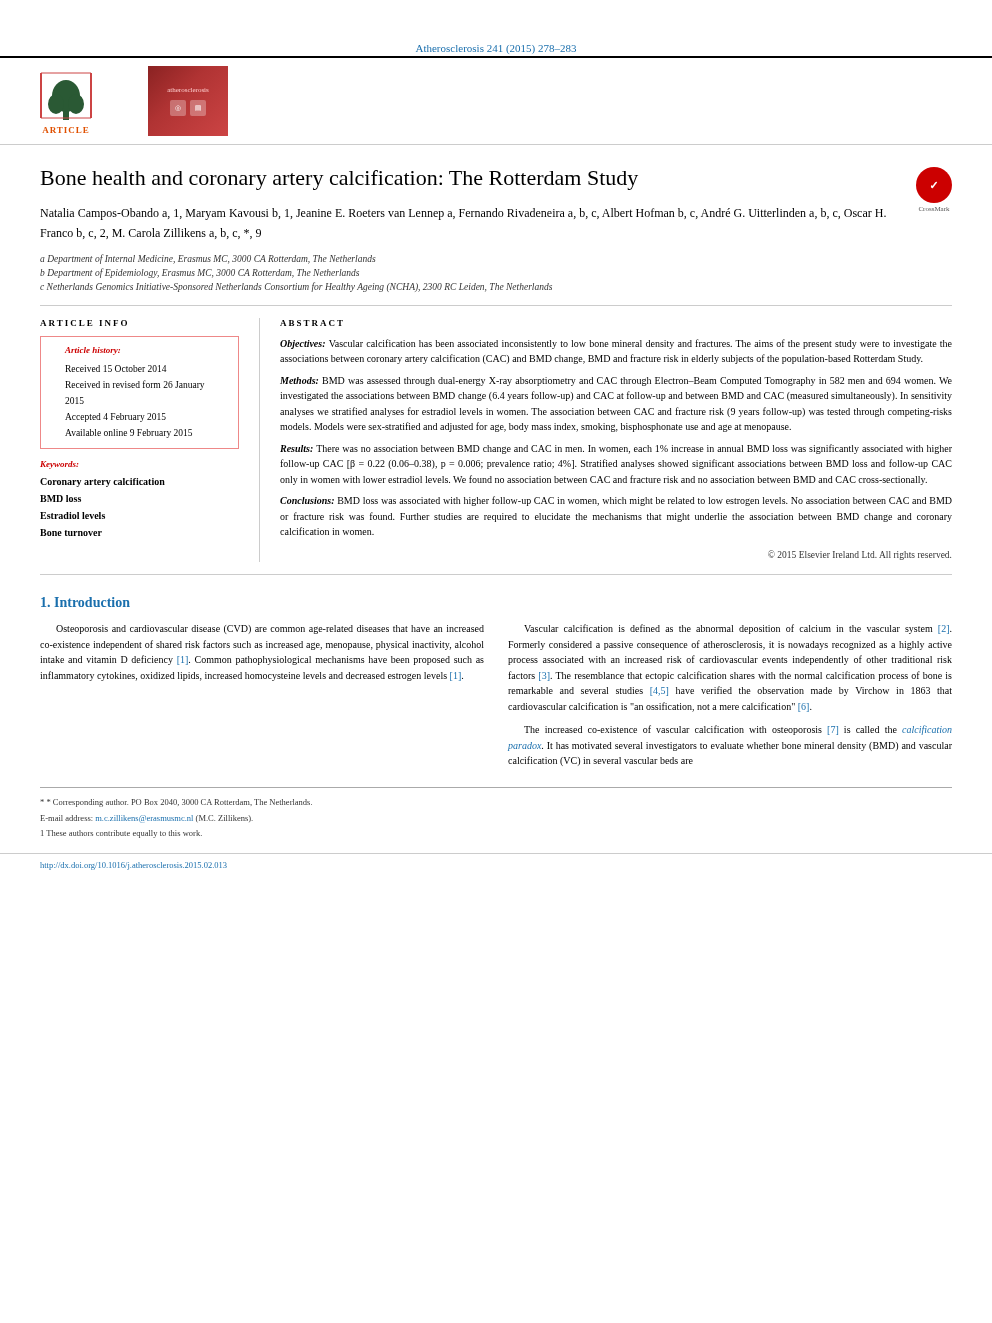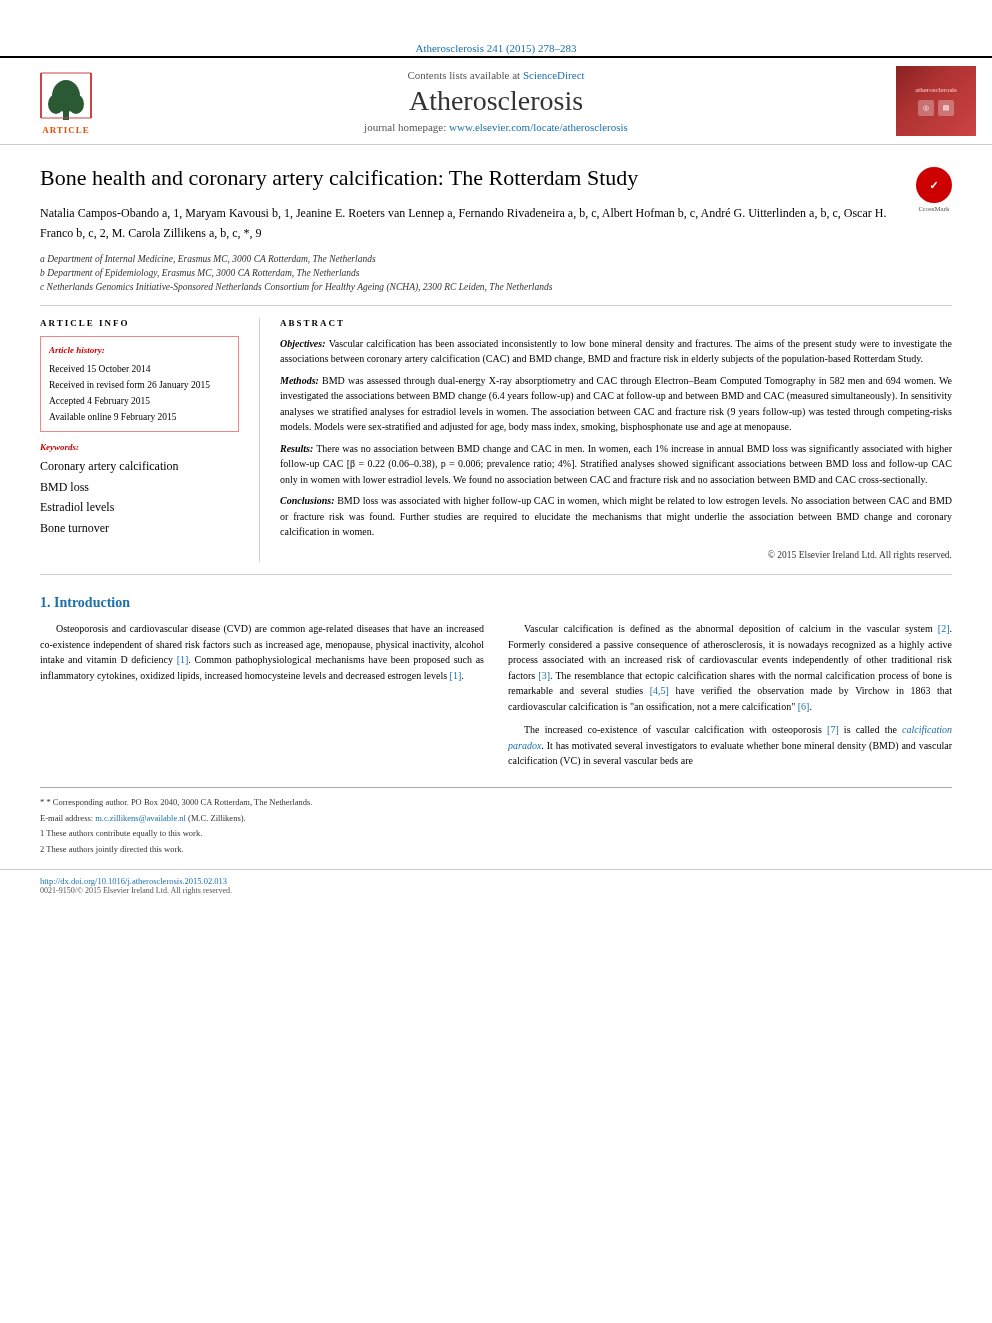--- a/index.html
+++ b/index.html
@@ -196,21 +196,21 @@
       font-size: 9px;
       font-weight: bold;
       letter-spacing: 2px;
       text-transform: uppercase;
       margin-bottom: 8px;
       color: #000;
     }
     .info-box {
       border: 1px solid #e88;
       background: #fff;
-      padding: 6px 8px;
+      padding: 6px 24px;
       margin-bottom: 10px;
       font-size: 9.5px;
       line-height: 1.6;
     }
     .info-box-title {
       font-size: 9px;
       font-style: italic;
       color: #c00;
       margin-bottom: 4px;
       font-weight: bold;
@@ -220,22 +220,23 @@
       line-height: 1.7;
     }
     .keywords-title {
       font-size: 9px;
       font-style: italic;
       color: #c00;
       font-weight: bold;
       margin-bottom: 4px;
     }
     .keywords-list {
-      font-size: 12px;
+      font-size: 10px;
       line-height: 1.7;
+      font-weight: bold;
     }
     .abstract-text {
       font-size: 10px;
       line-height: 1.55;
       text-align: justify;
     }
     .abstract-section-title {
       font-style: italic;
       font-weight: bold;
     }
@@ -336,31 +337,20 @@
 
           <line x1="5" y1="5" x2="5" y2="50" stroke="#c44" stroke-width="2"></line>
           <line x1="55" y1="5" x2="55" y2="50" stroke="#c44" stroke-width="2"></line>
           <line x1="5" y1="5" x2="55" y2="5" stroke="#c44" stroke-width="1"></line>
           <line x1="5" y1="50" x2="55" y2="50" stroke="#c44" stroke-width="1"></line>
         </svg>
         <div class="elsevier-text">ARTICLE</div>
       </div>
     </div>
 
-    <div class="journal-center">
-      <div class="sciencedirect-line">
-        <span>Contents lists available at</span>
-        <span class="sciencedirect-link">ScienceDirect</span>
-      </div>
-      <div class="journal-title-main">Atherosclerosis</div>
-      <div class="journal-homepage-line">
-        <span>journal homepage:</span>
-        <span class="journal-homepage-link">www.elsevier.com/locate/atherosclerosis</span>
-      </div>
-    </div>
 
     <div class="journal-logo-right">
       <div class="journal-thumb">
         <div class="journal-thumb-title">atherosclerosis</div>
         <div class="journal-thumb-icons">
           <div class="thumb-icon">◎</div>
           <div class="thumb-icon">▤</div>
         </div>
       </div>
     </div>
@@ -457,27 +447,25 @@
         </div>
       </div>
 
       <div class="footnote-area">
         <div class="footnote-line">
           <span>* </span>
           <span>* Corresponding author. PO Box 2040, 3000 CA Rotterdam, The Netherlands.</span>
         </div>
         <div class="footnote-line">
           <span>E-mail address:</span>
-          <span class="footnote-email">m.c.zillikens@available.nl</span>
+          <span class="footnote-email">m.c.zillikens@erasmusmc.nl</span>
           <span>(M.C. Zillikens).</span>
         </div>
         <div class="footnote-line">1 These authors contribute equally to this work.</div>
-        <div class="footnote-line">2 These authors jointly directed this work.</div>
       </div>
     </div>
 
   </div>
 
   <div class="bottom-bar">
     <div class="bottom-doi">http://dx.doi.org/10.1016/j.atherosclerosis.2015.02.013</div>
-    <div class="bottom-issn">0021-9150/© 2015 Elsevier Ireland Ltd. All rights reserved.</div>
   </div>
 </div>
 
 </body></html>

